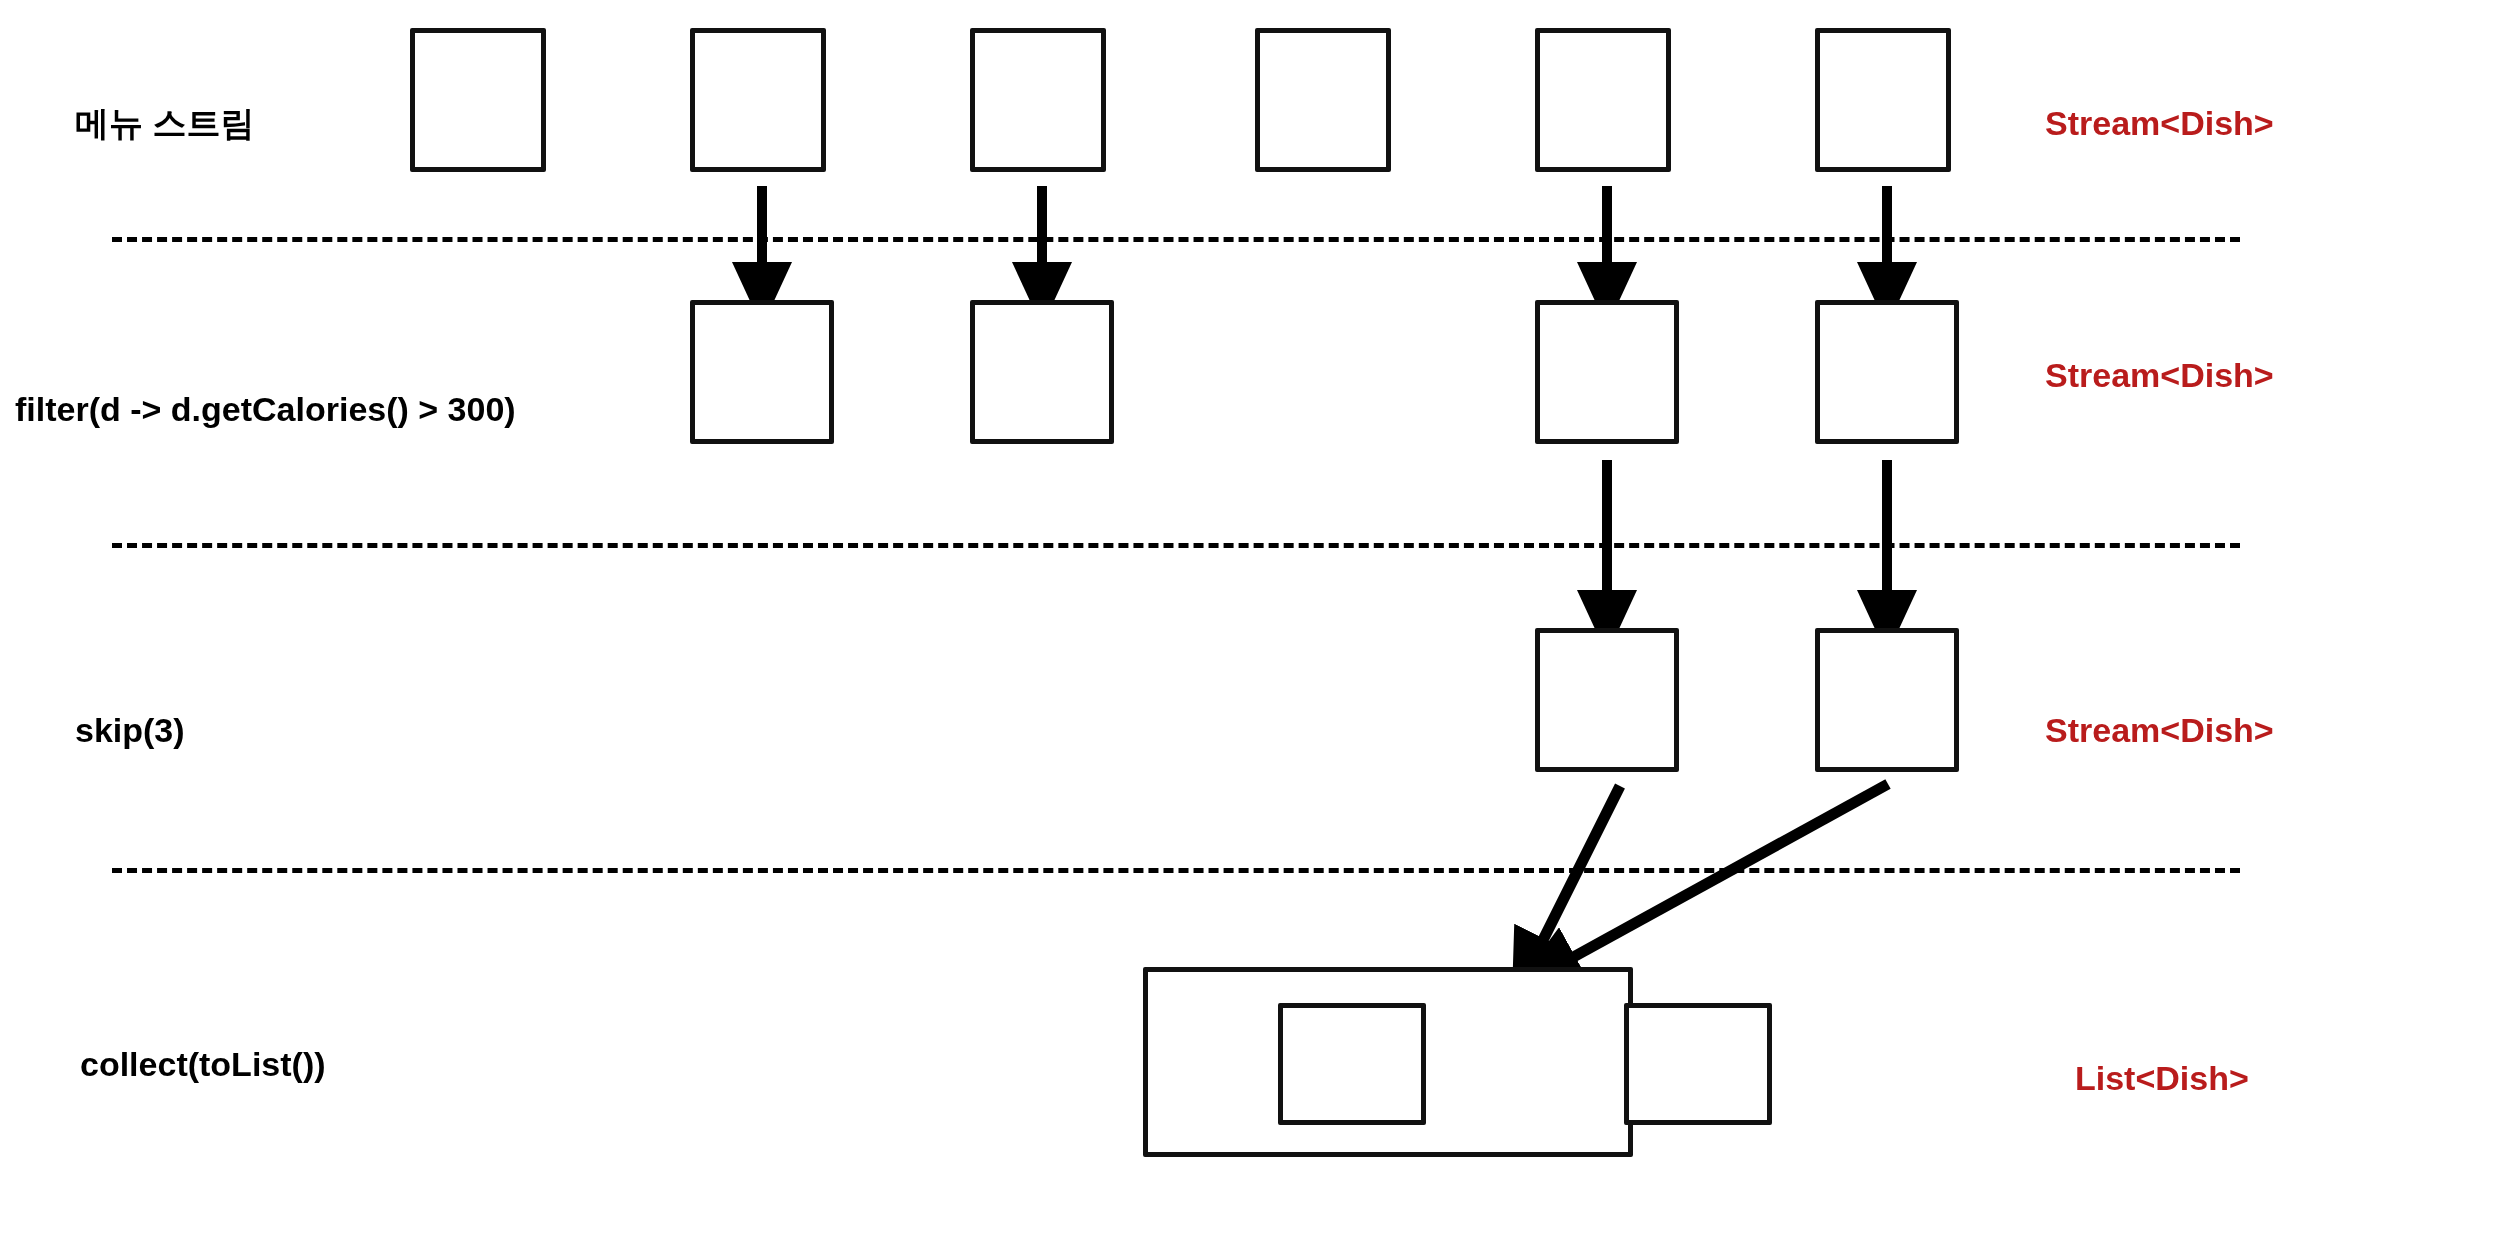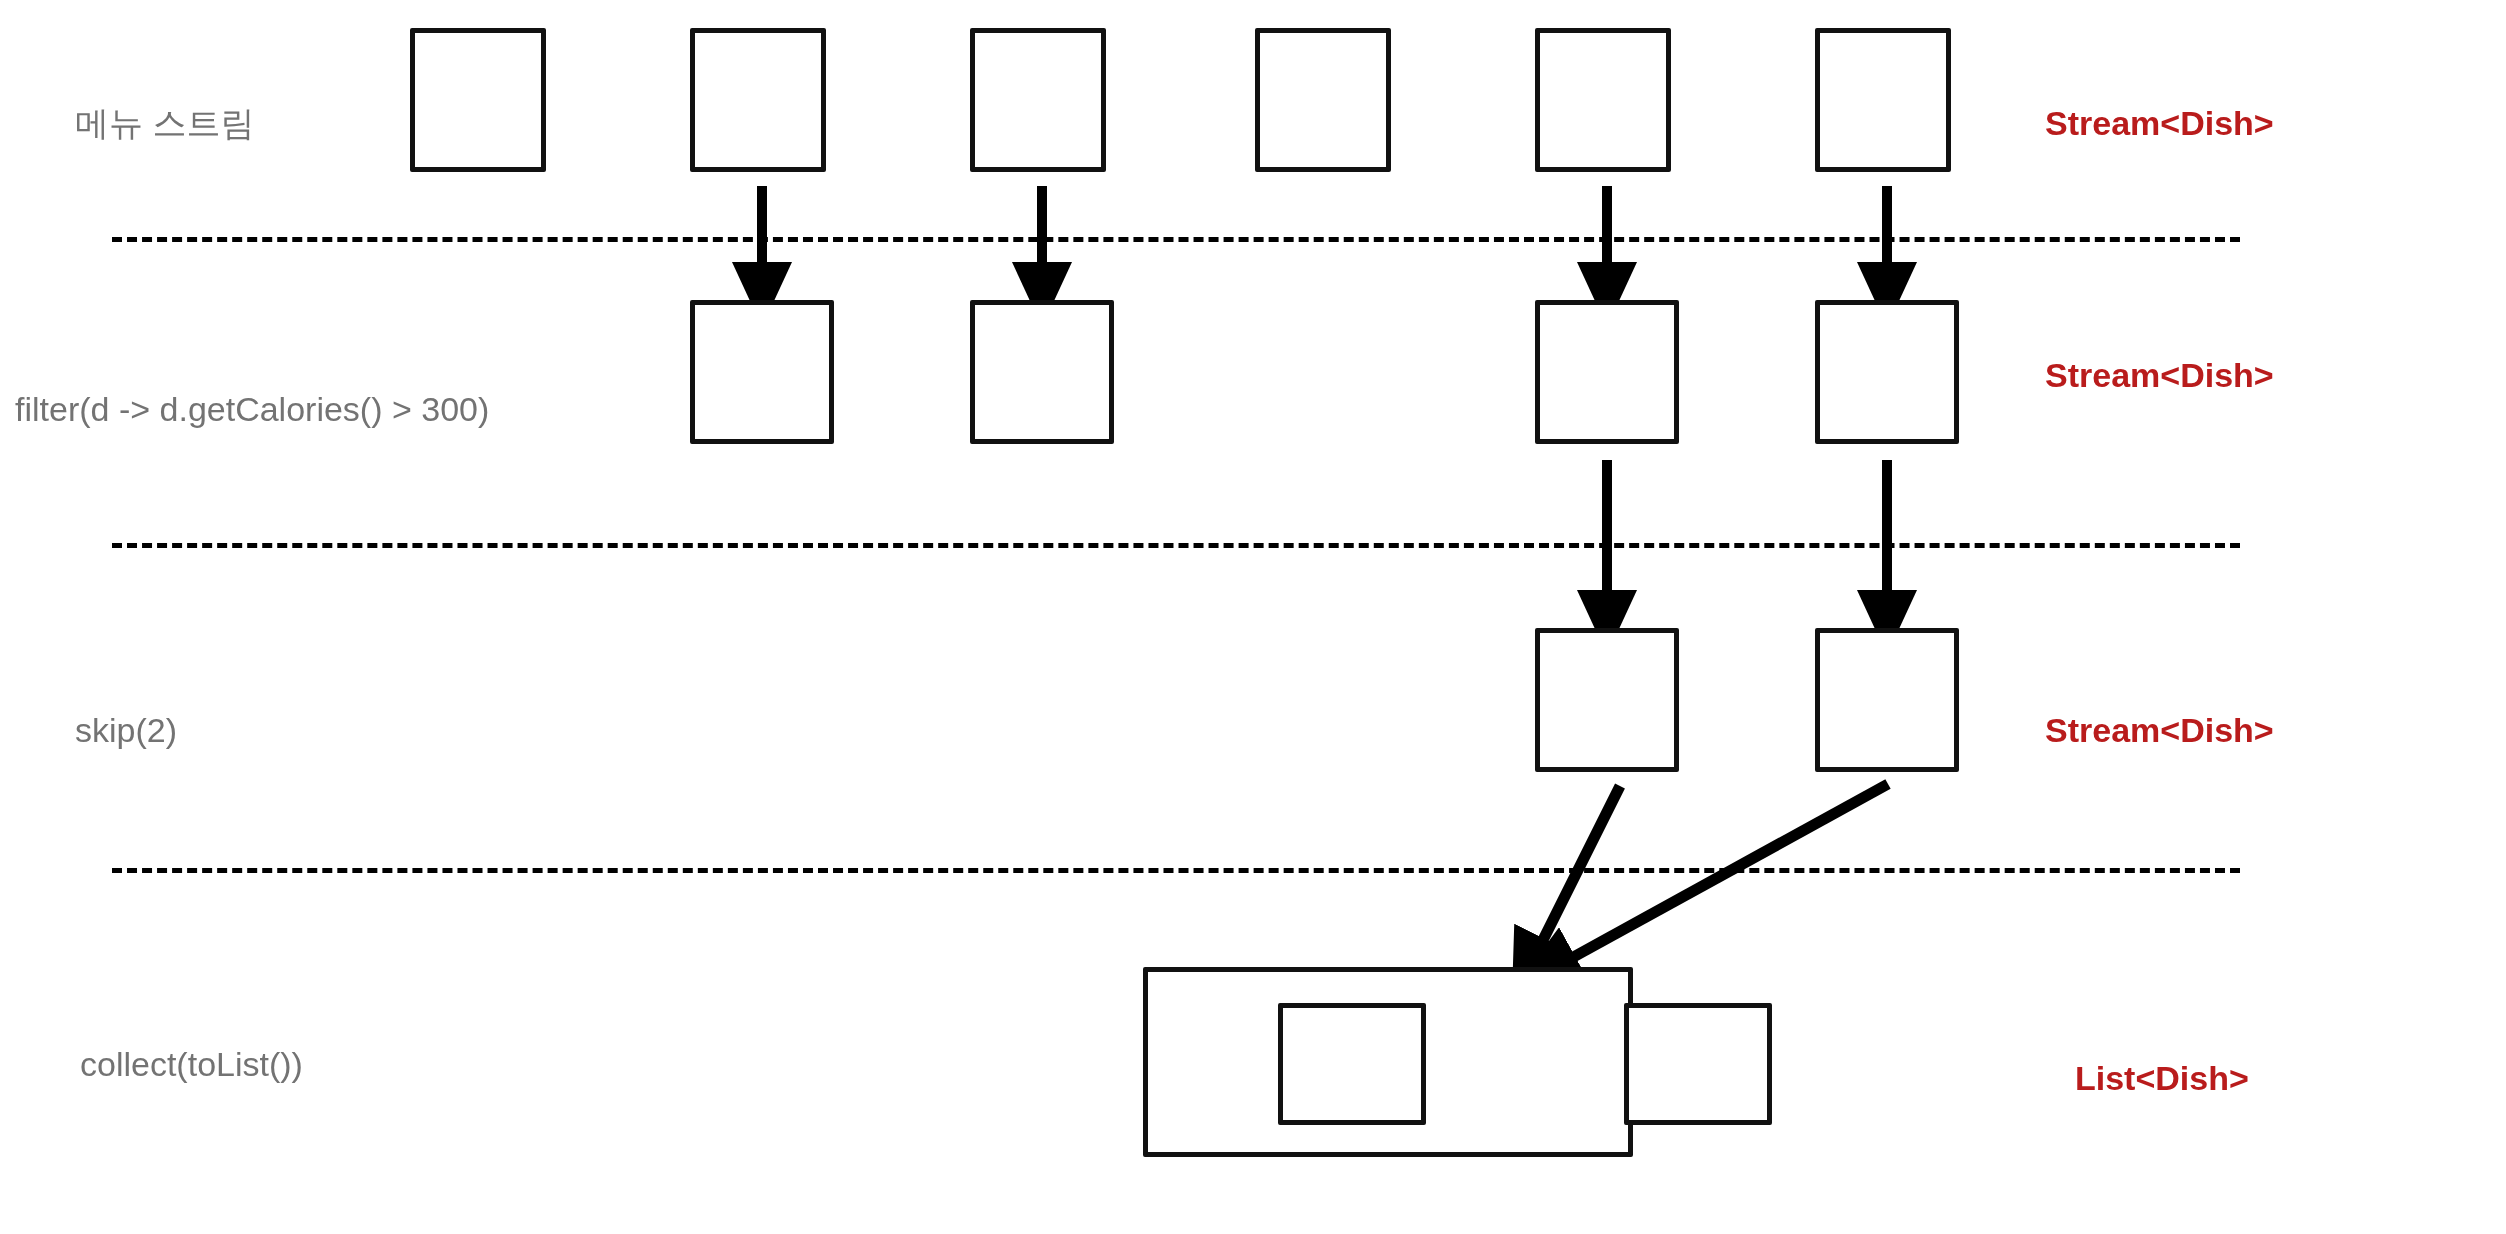--- a/index.html
+++ b/index.html
@@ -12,22 +12,22 @@
     position: relative;
     width: 2506px;
     height: 1234px;
     background: #ffffff;
     overflow: hidden;
     font-family: "Liberation Sans", "DejaVu Sans", sans-serif;
   }
   
   .op-label {
     position: absolute;
-    font-weight: normal;
-    color: #737373;
+    font-weight: bold;
+    color: #000000;
     white-space: nowrap;
     line-height: 1;
   }
   .op-label.left  { text-align: left; }
   .type-label {
     position: absolute;
     font-weight: bold;
     color: #b91c1c;
     white-space: nowrap;
     line-height: 1;
@@ -110,21 +110,21 @@
       <div class="dish-box" style="left: 970px; top: 28px; width: 136px; height: 144px;"></div>
       <div class="dish-box" style="left: 1255px; top: 28px; width: 136px; height: 144px;"></div>
       <div class="dish-box" style="left: 1535px; top: 28px; width: 136px; height: 144px;"></div>
       <div class="dish-box" style="left: 1815px; top: 28px; width: 136px; height: 144px;"></div>
       <div class="op-label left" style="left: 15px; top: 392px; font-size: 34px; text-align: center;">filter(d -&gt; d.getCalories() &gt; 300)</div>
       <div class="type-label" style="left: 2045px; top: 358px; font-size: 34px;">Stream&lt;Dish&gt;</div>
       <div class="dish-box" style="left: 690px; top: 300px; width: 144px; height: 144px;"></div>
       <div class="dish-box" style="left: 970px; top: 300px; width: 144px; height: 144px;"></div>
       <div class="dish-box" style="left: 1535px; top: 300px; width: 144px; height: 144px;"></div>
       <div class="dish-box" style="left: 1815px; top: 300px; width: 144px; height: 144px;"></div>
-      <div class="op-label left" style="left: 75px; top: 713px; font-size: 34px;">skip(2)</div>
+      <div class="op-label left" style="left: 75px; top: 713px; font-size: 34px;">skip(3)</div>
       <div class="type-label" style="left: 2045px; top: 713px; font-size: 34px;">Stream&lt;Dish&gt;</div>
       <div class="dish-box" style="left: 1535px; top: 628px; width: 144px; height: 144px;"></div>
       <div class="dish-box" style="left: 1815px; top: 628px; width: 144px; height: 144px;"></div>
       <div class="op-label left" style="left: 80px; top: 1047px; font-size: 34px;">collect(toList())</div>
       <div class="type-label" style="left: 2075px; top: 1061px; font-size: 34px;">List&lt;Dish&gt;</div>
       <div class="list-container" style="left: 1143px; top: 967px; width: 490px; height: 190px;"></div>
       <div class="list-item-box" style="left: 1278px; top: 1003px; width: 148px; height: 122px;"></div>
       <div class="list-item-box" style="left: 1624px; top: 1003px; width: 148px; height: 122px;"></div>
     </div>
 

